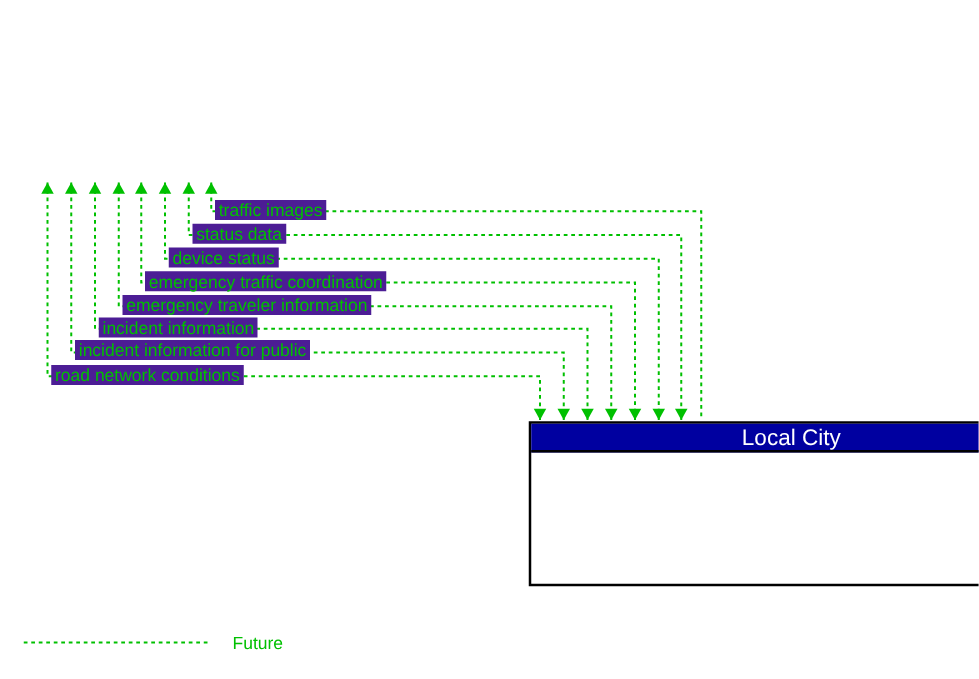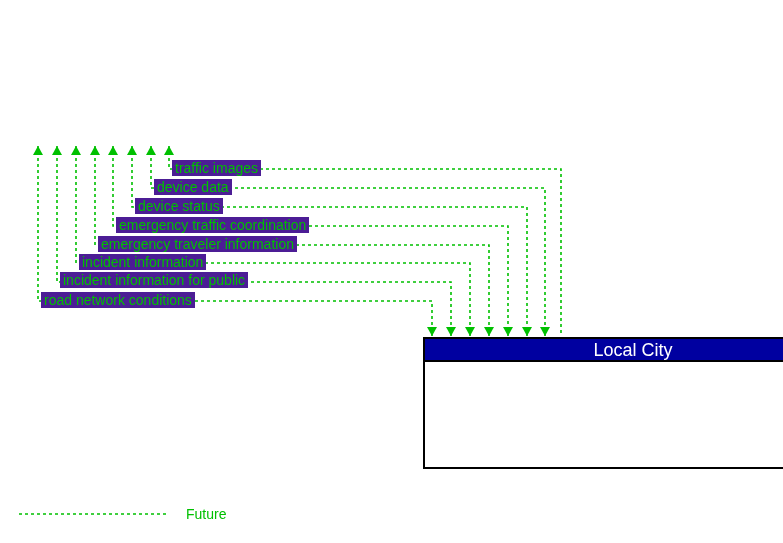--- a/index.html
+++ b/index.html
@@ -98,21 +98,21 @@
 
 
   <div class="node" id="node-1" style="left: 423px; top: 337px; width: 420px; height: 132px;">
     <div class="node-header" style="height: 23px; line-height: 22px;">
       <span>Local City</span>
     </div>
   </div>
 
   <div id="flow-labels">
       <div class="flow-label" style="left: 172px; top: 160px;">traffic images</div>
-      <div class="flow-label" style="left: 154px; top: 179px;">device data</div>
+      <div class="flow-label" style="left: 154px; top: 179px;">status data</div>
       <div class="flow-label" style="left: 135px; top: 198px;">device status</div>
       <div class="flow-label" style="left: 116px; top: 217px;">emergency traffic coordination</div>
       <div class="flow-label" style="left: 98px; top: 236px;">emergency traveler information</div>
       <div class="flow-label" style="left: 79px; top: 254px;">incident information</div>
       <div class="flow-label" style="left: 60px; top: 272px; text-align: right;">incident information for public</div>
       <div class="flow-label" style="left: 41px; top: 292px;">road network conditions</div>
     </div>
 
   <div class="legend-label" id="legend-label" style="left: 186px; top: 506px;">Future</div>
 

